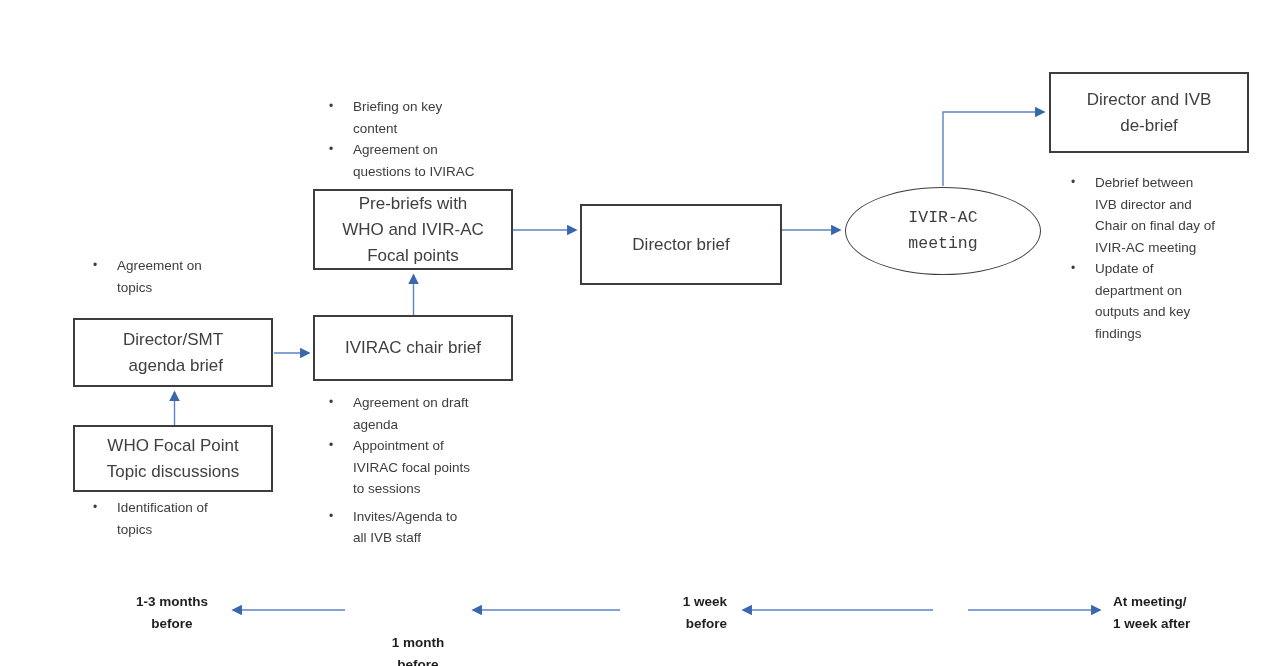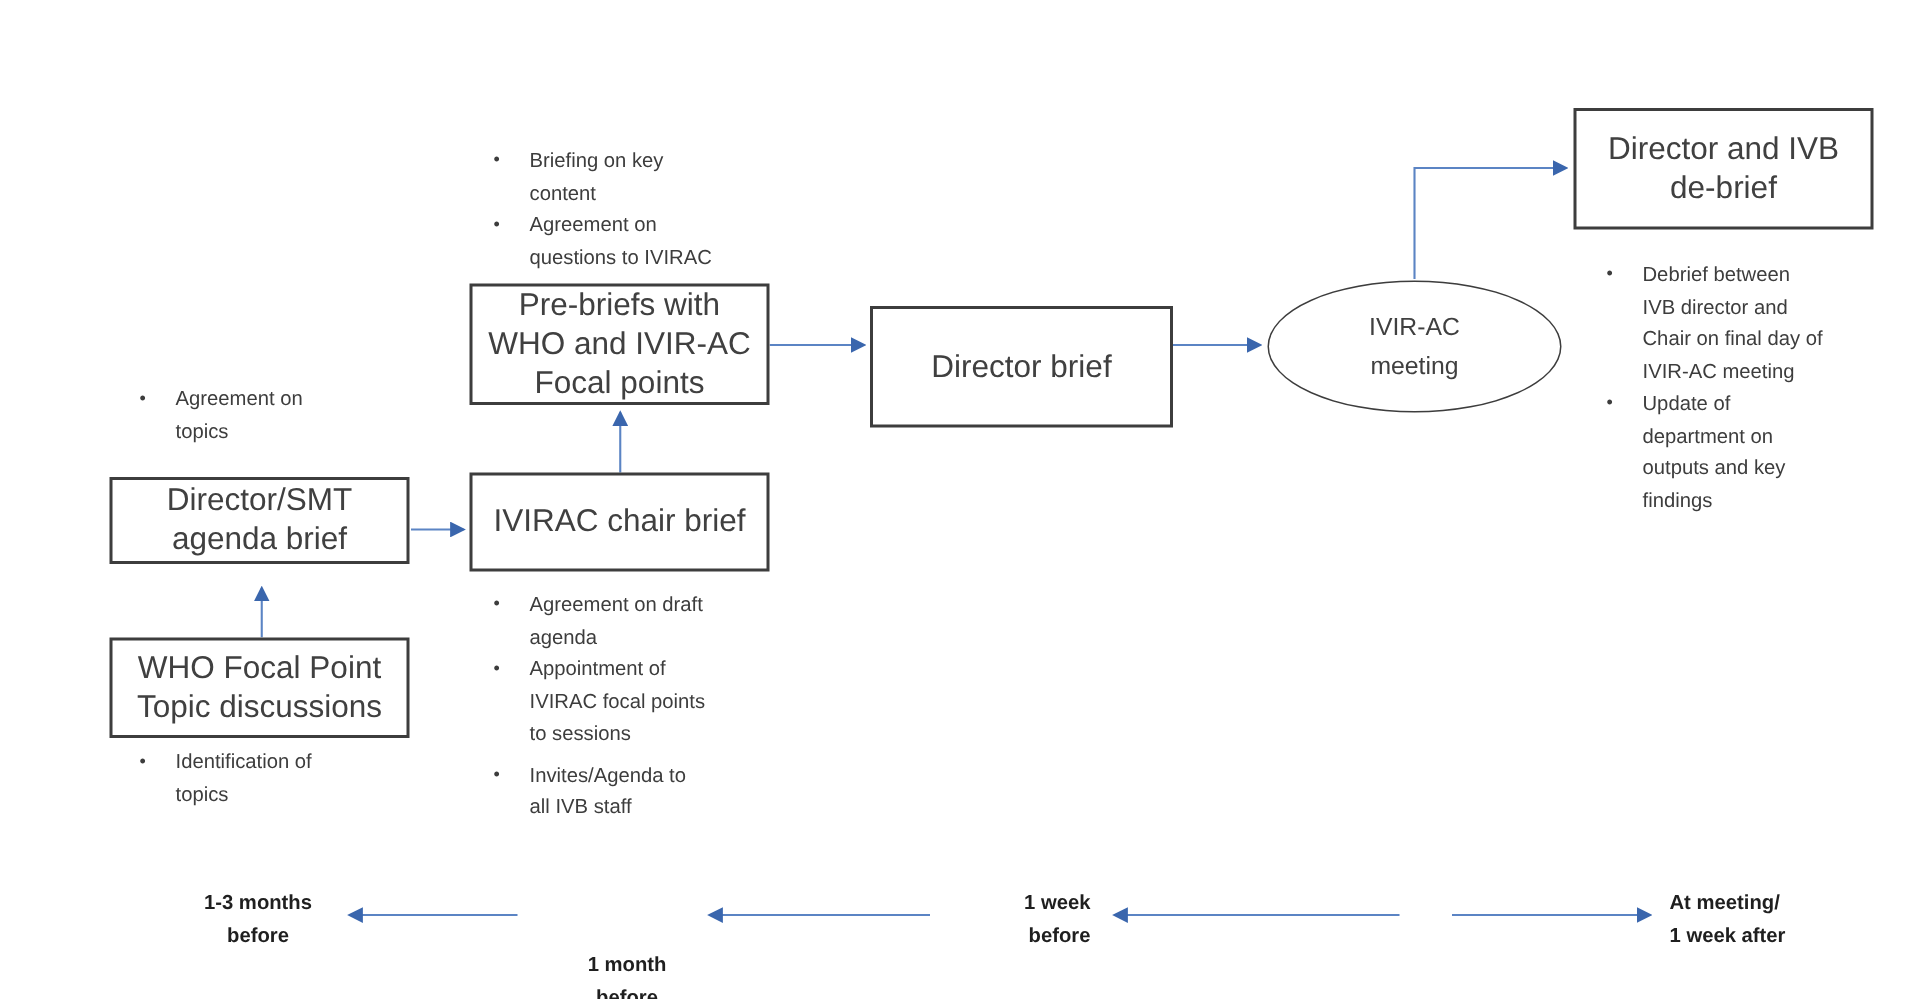--- a/index.html
+++ b/index.html
@@ -24,29 +24,30 @@
     fill: none;
   }
   .node {
     position: absolute;
     background: #ffffff;
     border: 2px solid #3d3d3d;
     display: flex;
     align-items: center;
     justify-content: center;
     text-align: center;
-    font-size: 21px;
+    font-size: 17px;
     line-height: 26px;
     color: #404040;
     white-space: pre-line;
   }
   .node.ellipse {
     border-radius: 50%;
     border-width: 1.5px;
     font-size: 16.5px;
+    font-family: Liberation Mono, monospace;
   }
   ul.note {
     position: absolute;
     list-style: none;
     font-size: 13.5px;
     line-height: 21.5px;
     color: #3d3d3d;
   }
   ul.note li { display: flex; }
   ul.note .marker { width: 27px; flex: none; padding-left: 3px; font-size: 12px; }
@@ -83,21 +84,21 @@
     <polyline points="943,186 943,112 1044,112" marker-end="url(#ah)"></polyline>
     <line x1="345" y1="610" x2="233" y2="610" marker-end="url(#ah)"></line>
     <line x1="620" y1="610" x2="473" y2="610" marker-end="url(#ah)"></line>
     <line x1="933" y1="610" x2="743" y2="610" marker-end="url(#ah)"></line>
     <line x1="968" y1="610" x2="1100" y2="610" marker-end="url(#ah)"></line>
   </svg>
 
   <div class="node" style="left:73px; top:425px; width:200px; height:67px;">WHO Focal Point
 Topic discussions</div>
 
-  <div class="node" style="left:73px; top:318px; width:200px; height:58px;">Director/SMT
+  <div class="node" style="left:73px; top:318px; width:200px; height:69px;text-align:right;">Director/SMT
 agenda brief</div>
 
   <div class="node" style="left:313px; top:315px; width:200px; height:66px;">IVIRAC chair brief</div>
 
   <div class="node" style="left:313px; top:189px; width:200px; height:81px;">Pre-briefs with
 WHO and IVIR-AC
 Focal points</div>
 
   <div class="node" style="left:580px; top:204px; width:202px; height:81px;">Director brief</div>
 

